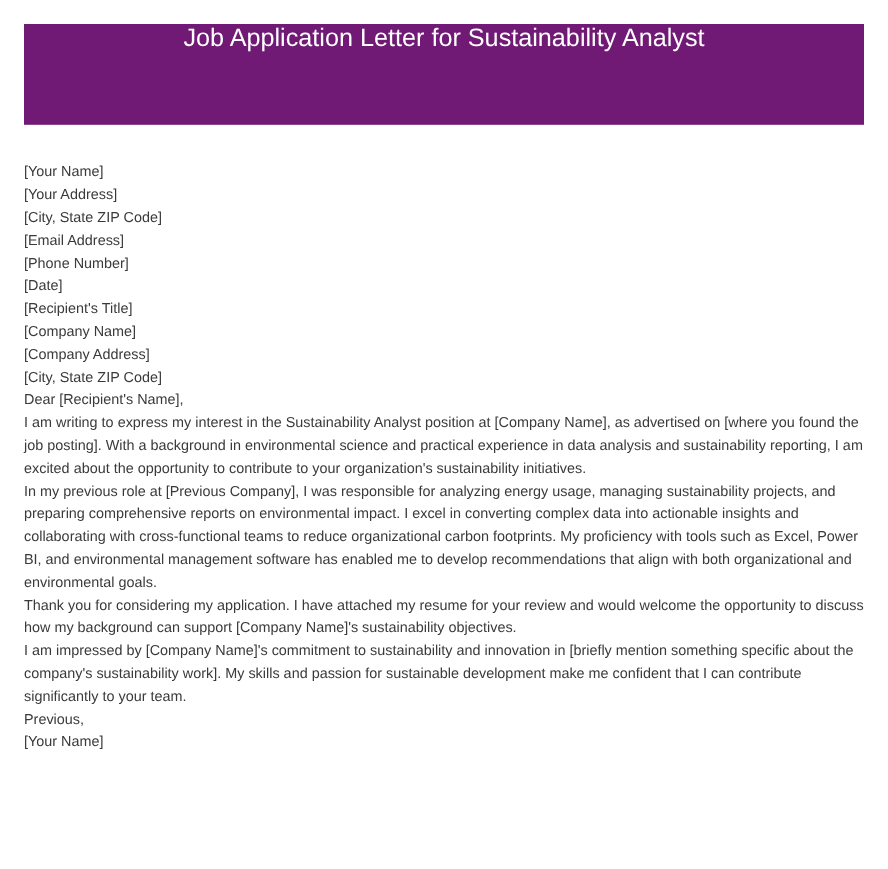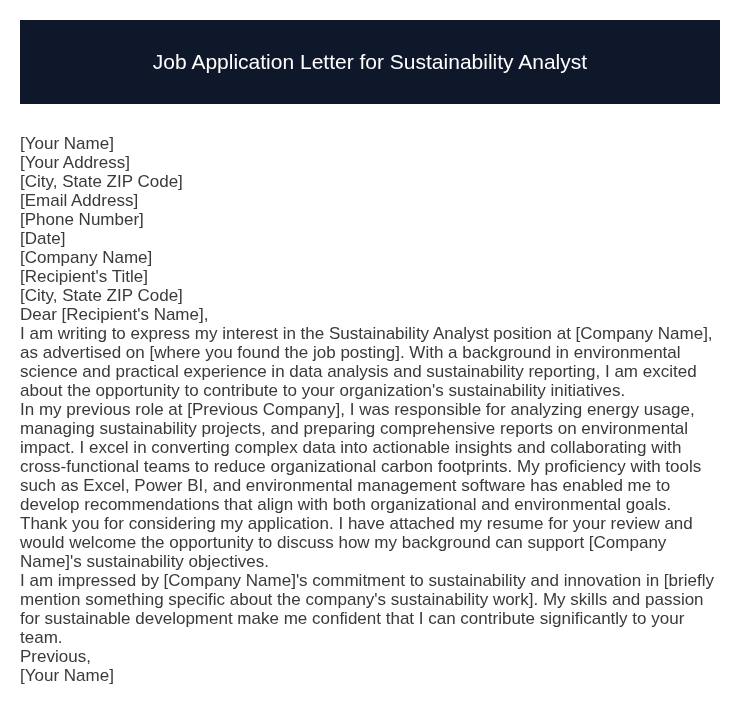--- a/index.html
+++ b/index.html
@@ -1,52 +1,53 @@
 <!DOCTYPE html>
 <html><head>
   <meta charset="utf-8">
   <style>
     html, body { margin: 0; padding: 0; background: #ffffff; }
     body { width: 740px; height: 724px; overflow: hidden; }
     .page { padding: 20px 20px 0 20px; }
     .header {
-      background: #0f172a;
+      background: #701a75;
       height: 84px;
-      display: flex; align-items: center; justify-content: center;
+      display: flex; align-items: flex-start; justify-content: center;
       color: #ffffff;
       font-family: "Liberation Sans", sans-serif;
       font-size: 21px;
       letter-spacing: 0px;
     }
     .letter {
       margin-top: 30px;
       font-family: "Liberation Sans", sans-serif;
-      font-size: 17px;
+      font-size: 12px;
       line-height: 19px;
       color: #3a3a3a;
     }
     .letter p { margin: 0; }
   </style>
 </head>
 <body>
 
 <div class="page">
   <div class="header">
     <span>Job Application Letter for Sustainability Analyst</span>
   </div>
 
   <div class="letter">
     <p>[Your Name]</p>
     <p>[Your Address]</p>
     <p>[City, State ZIP Code]</p>
     <p>[Email Address]</p>
     <p>[Phone Number]</p>
     <p>[Date]</p>
+    <p>[Recipient's Title]</p>
     <p>[Company Name]</p>
-    <p>[Recipient's Title]</p>
+    <p>[Company Address]</p>
     <p>[City, State ZIP Code]</p>
     <p>Dear [Recipient's Name],</p>
     <p>I am writing to express my interest in the Sustainability Analyst position at [Company Name], as advertised on [where you found the job posting]. With a background in environmental science and practical experience in data analysis and sustainability reporting, I am excited about the opportunity to contribute to your organization's sustainability initiatives.</p>
     <p>In my previous role at [Previous Company], I was responsible for analyzing energy usage, managing sustainability projects, and preparing comprehensive reports on environmental impact. I excel in converting complex data into actionable insights and collaborating with cross-functional teams to reduce organizational carbon footprints. My proficiency with tools such as Excel, Power BI, and environmental management software has enabled me to develop recommendations that align with both organizational and environmental goals.</p>
     <p>Thank you for considering my application. I have attached my resume for your review and would welcome the opportunity to discuss how my background can support [Company Name]'s sustainability objectives.</p>
     <p>I am impressed by [Company Name]'s commitment to sustainability and innovation in [briefly mention something specific about the company's sustainability work]. My skills and passion for sustainable development make me confident that I can contribute significantly to your team.</p>
     <p>Previous,</p>
     <p>[Your Name]</p>
   </div>
 </div>

